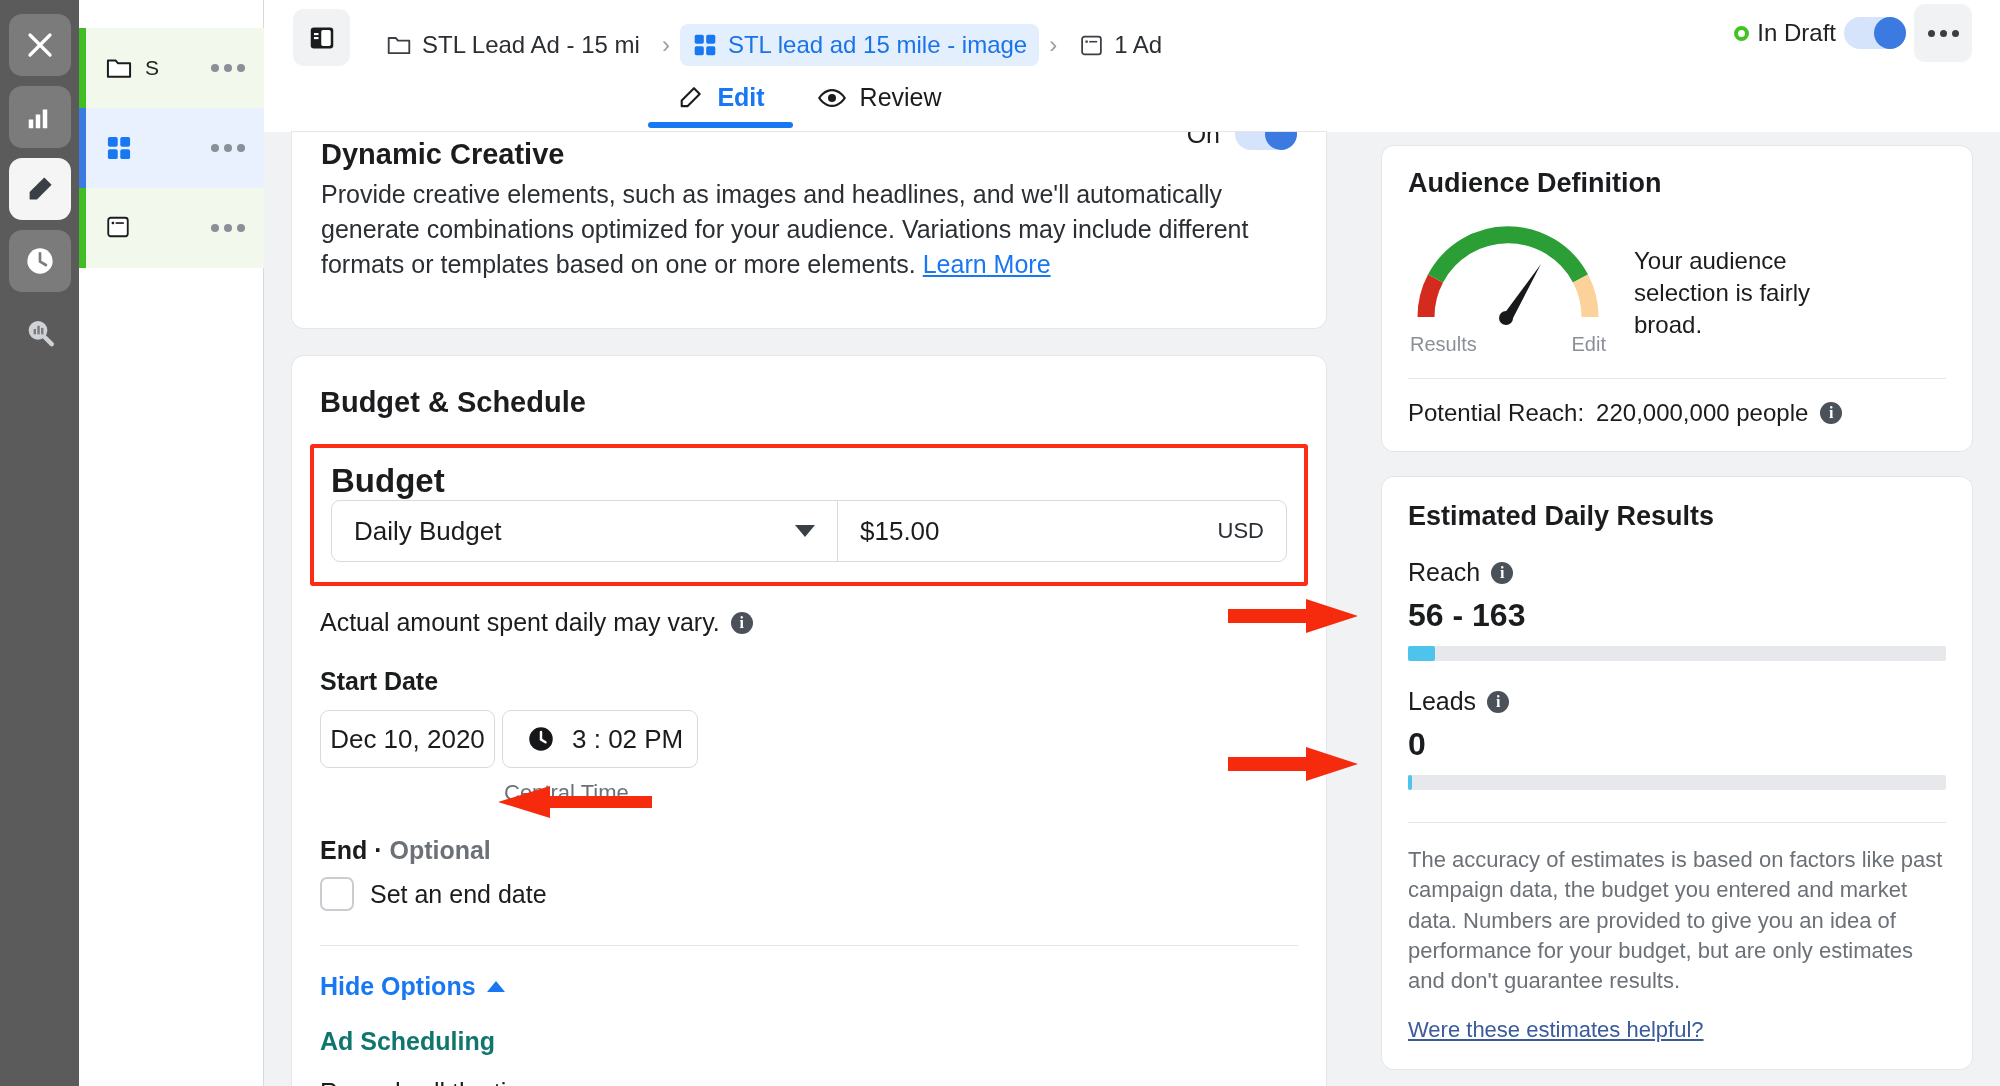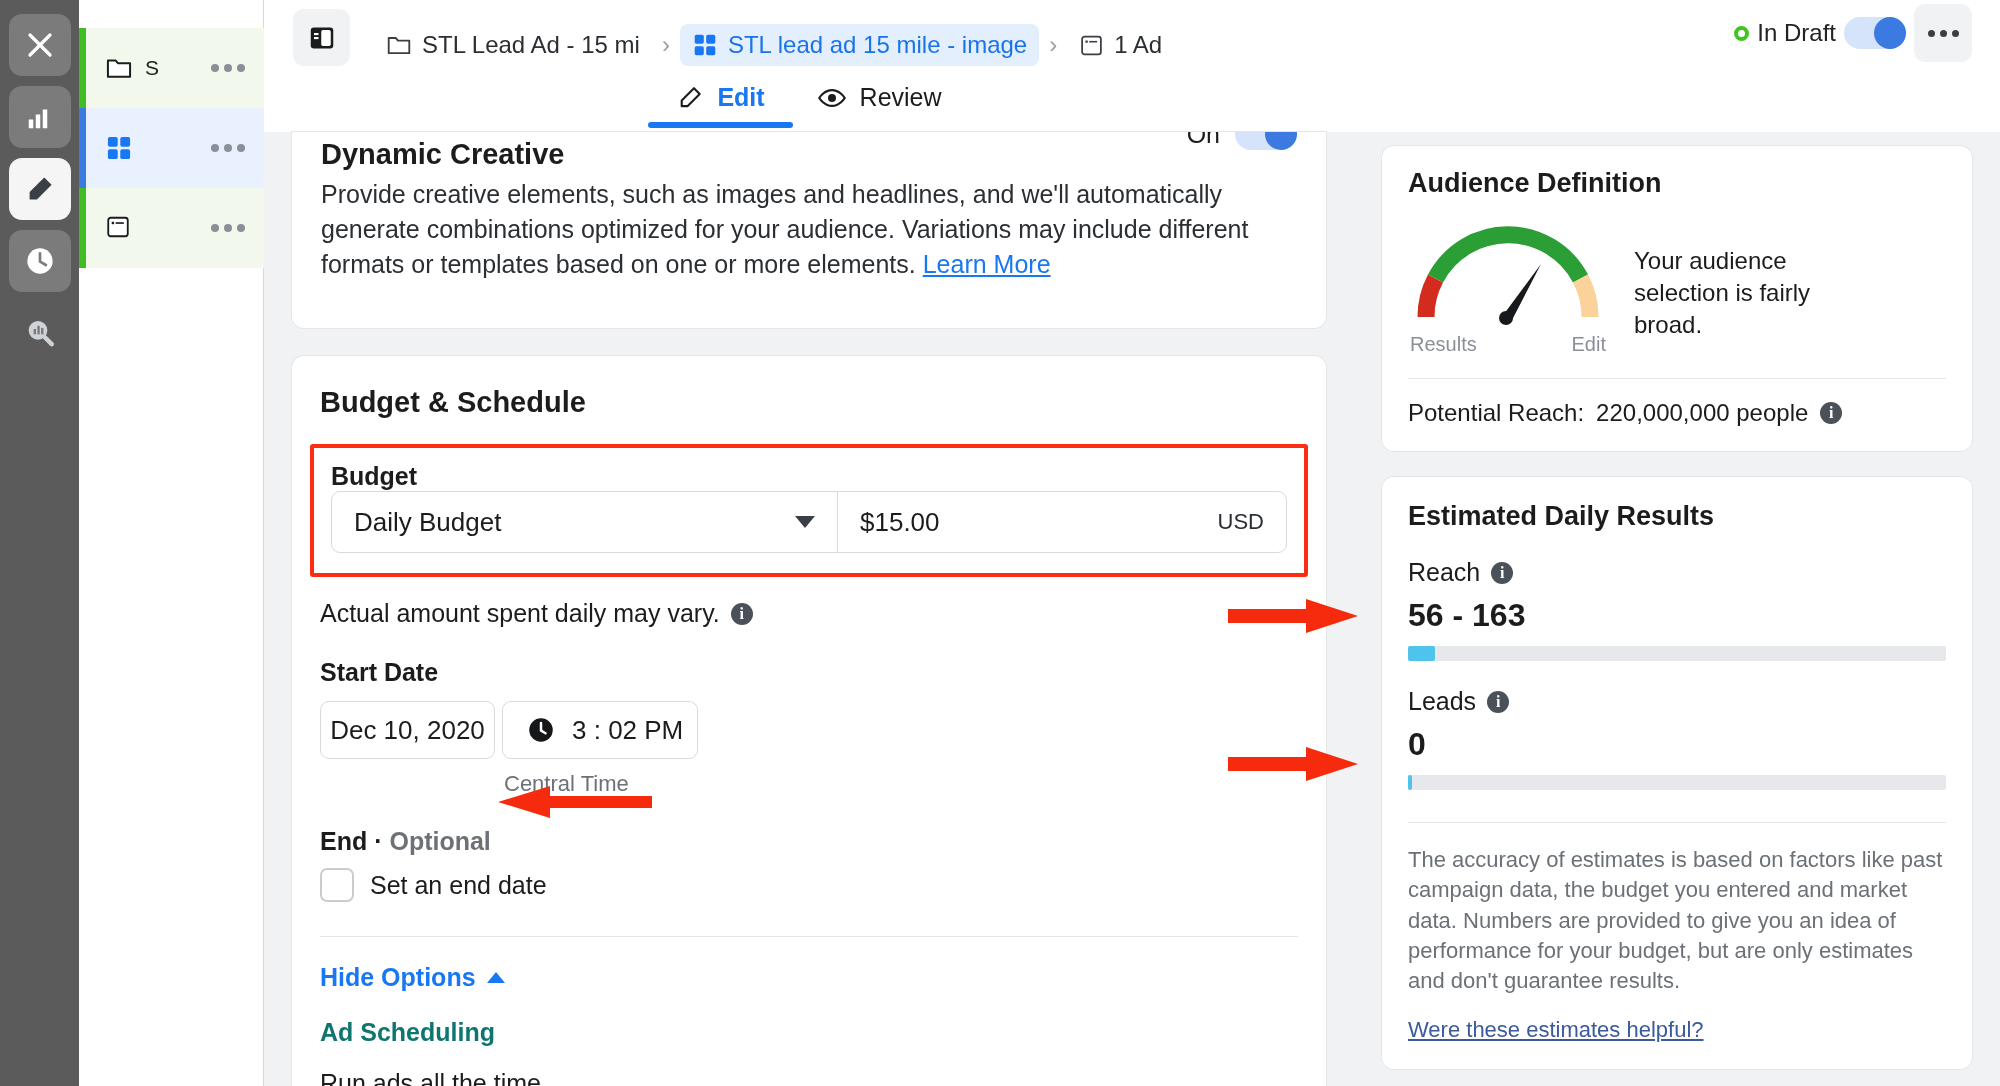--- a/index.html
+++ b/index.html
@@ -135,21 +135,21 @@
   .dc-on { font-size: 25px; color: #1b1c1e; }
 
   .card-budget { margin-top: 28px; padding: 0 0 20px 0; }
   .bs-title { font-size: 29px; font-weight: bold; color: #1b1c1e; padding: 30px 0 0 28px; }
 
   .budget-box {
     margin: 25px 18px 0 18px;
     border: 4px solid #fc2d12; border-radius: 3px;
     padding: 14px 17px 20px 17px;
   }
-  .budget-label { font-size: 25px; font-weight: bold; color: #1b1c1e; }
+  .budget-label { font-size: 33px; font-weight: bold; color: #1b1c1e; }
   .budget-fields {
     display: flex; height: 62px;
     border: 1px solid #d8dadd; border-radius: 9px; overflow: hidden;
   }
   .bf-select {
     width: 506px; display: flex; align-items: center; justify-content: space-between;
     padding: 0 22px; font-size: 26px; color: #1b1c1e;
     border-right: 1px solid #d8dadd;
   }
   .caret-down {

